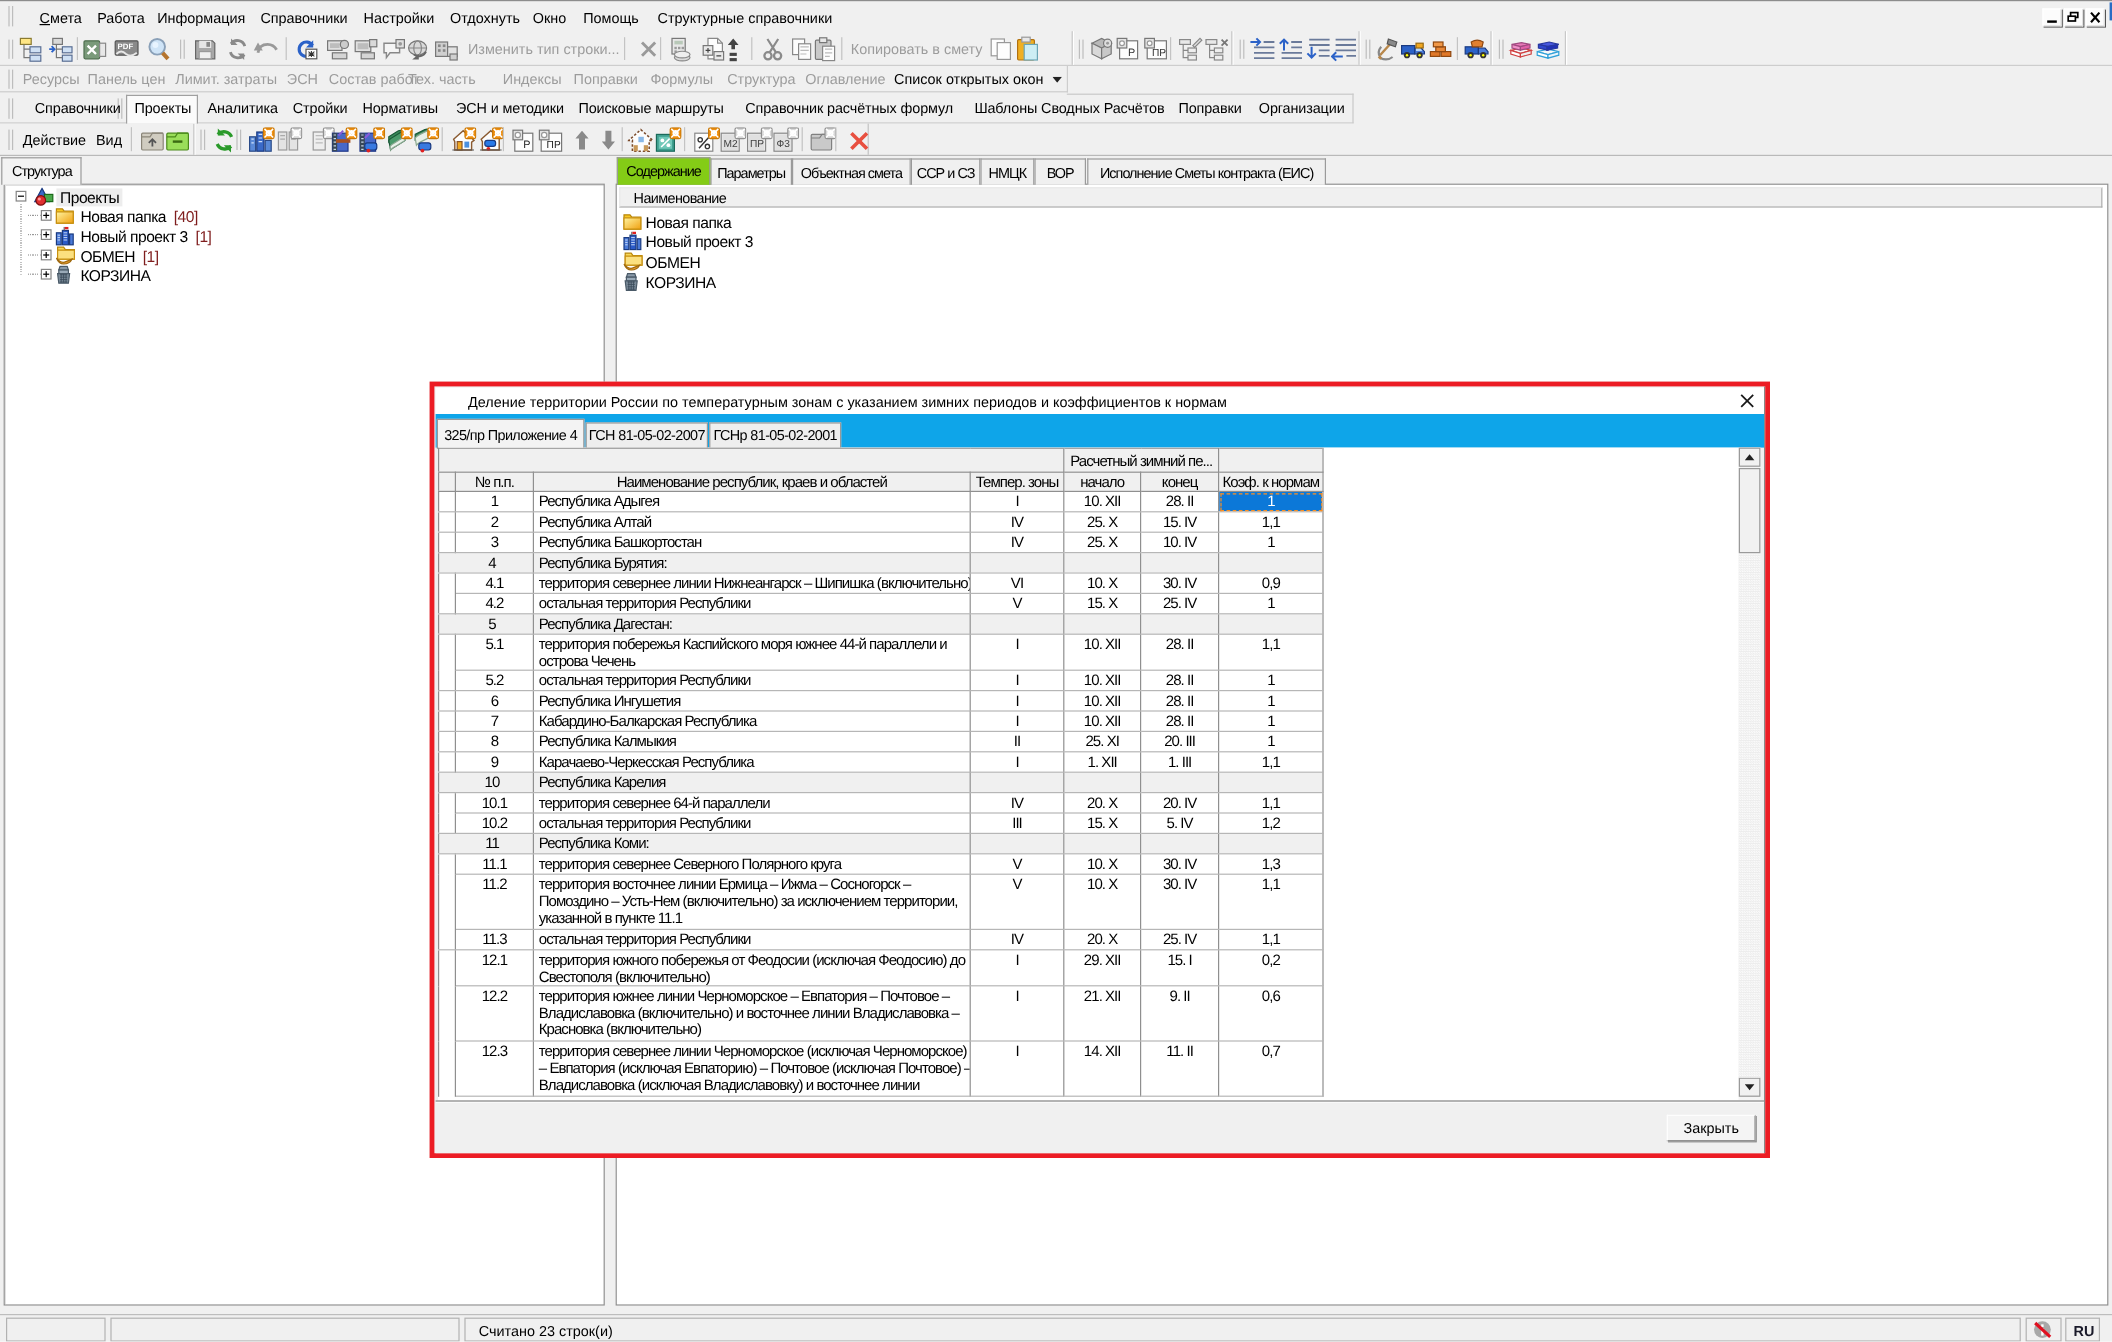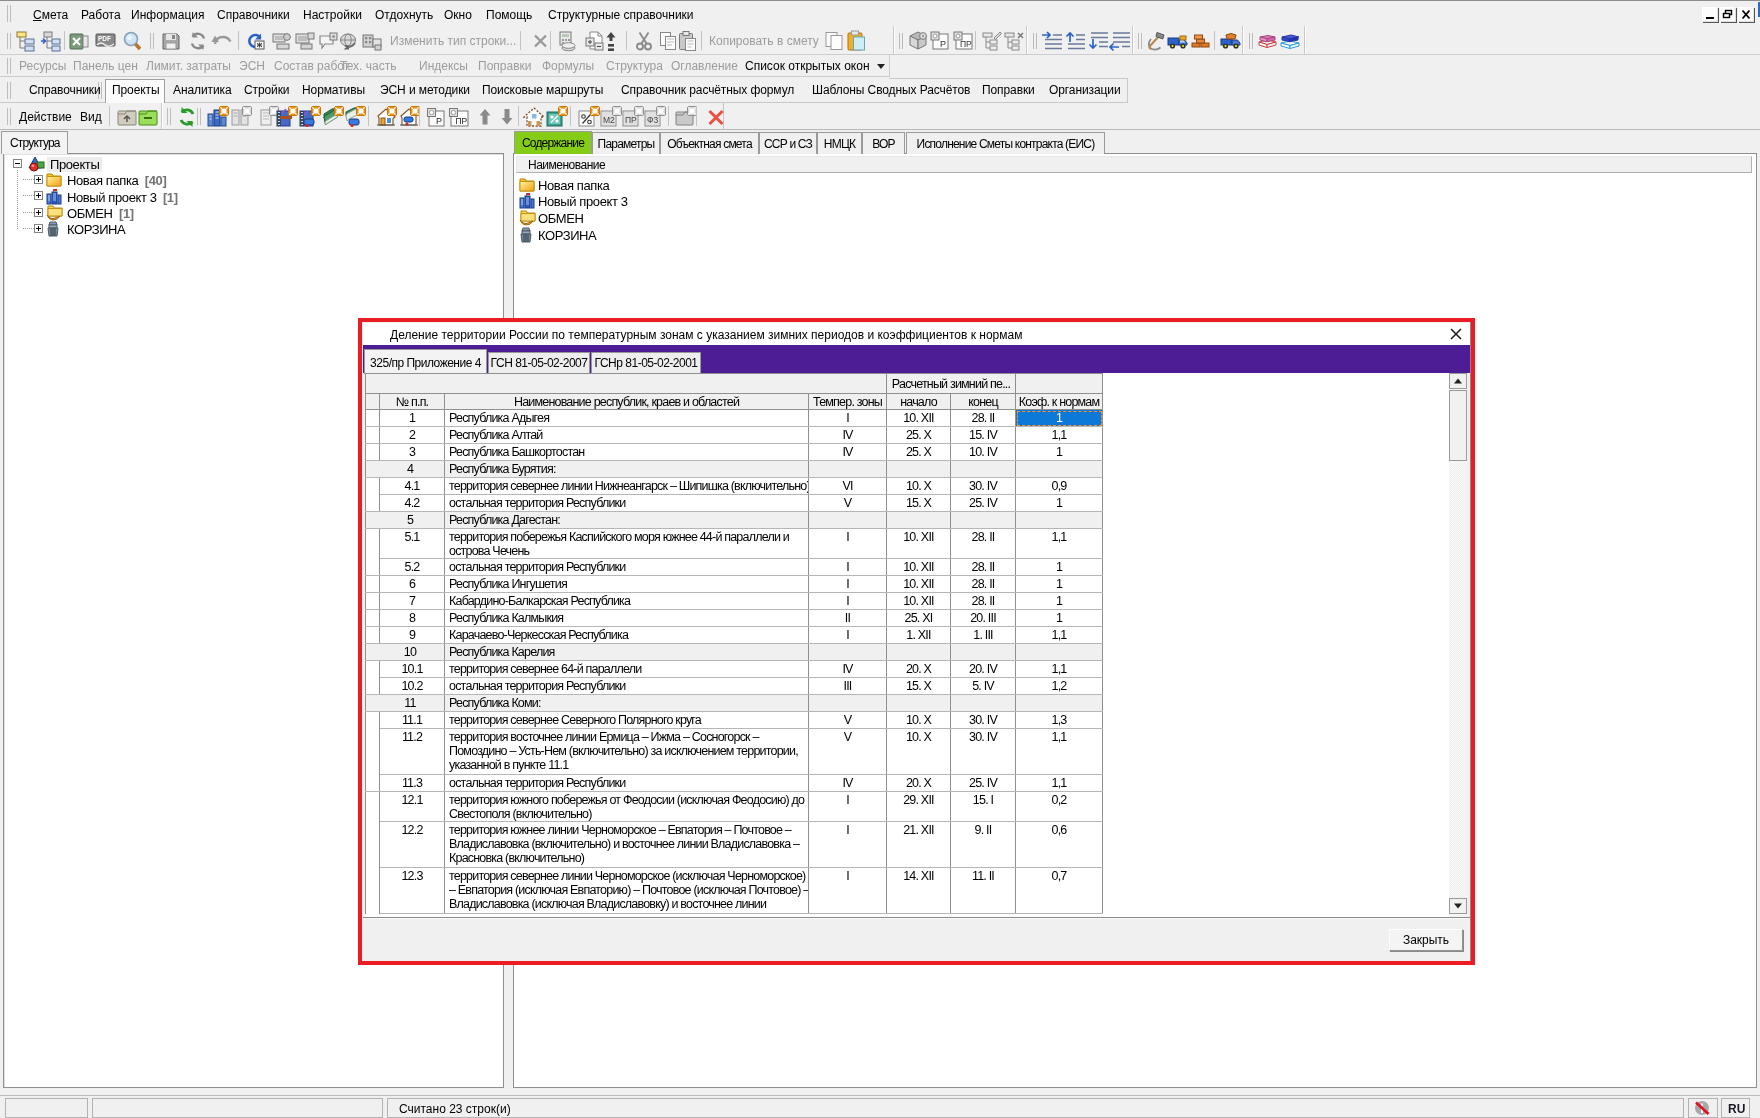--- a/index.html
+++ b/index.html
@@ -32,30 +32,30 @@
 #row4 .grip { top:5px; height:17px; }
 #row4 .vsep { top:3px; height:20px; }
 #row4 .vedge { top:0; height:26px; }
 #leftTab { position:absolute; left:1px; top:131px; width:67px; height:23px; background:#f3f3f3; border:1px solid #9a9a9a; border-bottom:none; padding:4px 0 0 8px; letter-spacing:-0.8px; z-index:2; }
 #leftPanel { position:absolute; left:3px; top:153px; width:501px; height:935px; background:#fff; border:1px solid #8f8f8f; box-shadow:inset 1px 1px 0 #e0e0e0; }
 #rightPanel { position:absolute; left:513px; top:153px; width:1244px; height:935px; background:#fff; border:1px solid #8f8f8f; }
 .rtab { position:absolute; top:132px; height:22px; background:#f0f0f0; border:1px solid #9a9a9a; border-bottom:none; text-align:center; padding-top:4px; z-index:1; letter-spacing:-0.8px; }
 .rtab.act { top:131px; height:23px; background:#84cc16; z-index:2; }
 #hdrName { position:absolute; left:516px; top:156px; width:1236px; height:17px; background:#f0f0f0; border:1px solid #b0b0b0; border-top-color:#e8e8e8; border-left-color:#e8e8e8; padding:1px 0 0 11px; letter-spacing:-0.5px; }
 .lrow { position:absolute; font-size:13px; letter-spacing:-0.4px; white-space:nowrap; }
-.cnt { color:#737373;font-weight:bold; }
+.cnt { color:#7f1d1d; }
 .pm { position:absolute; width:9px; height:9px; border:1px solid #848484; background:#fff; }
 .pm i { position:absolute; left:1px; top:3px; width:5px; height:1px; background:#000; }
 .pm i.v { left:3px; top:1px; width:1px; height:5px; }
 #status { position:absolute; left:0; top:1095px; width:1760px; height:23px; background:#f0f0f0; border-top:1px solid #bdbdbd; }
 #status .sp { position:absolute; top:2px; height:20px; background:#f0f0f0; border:1px solid #b2b2b2; }
 #dialog { position:absolute; left:358px; top:318px; width:1117px; height:647px; border:4px solid #ec1c24; background:#f0f0f0; box-shadow:inset -1px 0 0 #8a8a8a; z-index:10; }
 #dlgTitle { position:absolute; left:1px; top:1px; width:1107px; height:22px; background:#fff; }
 #dlgTitle span { position:absolute; left:27px; top:5px; }
-#dlgTabs { position:absolute; left:1px; top:23px; width:1107px; height:28px; background:#4c1d95;text-decoration:underline; }
+#dlgTabs { position:absolute; left:1px; top:23px; width:1107px; height:28px; background:#0ea5e9;text-decoration:underline; }
 .dtab { position:absolute; height:22px; top:7px; background:#eeeeee; border:1px solid #999; text-align:center; padding-top:3px; letter-spacing:-0.5px; }
 .dtab.act { top:4px; height:25px; background:#f3f3f3; border-bottom:none; padding-top:6px; }
 #dlgView { position:absolute; left:3px; top:51px; width:1084px; height:544px; background:#fff; overflow:hidden; }
 #dlgScroll { position:absolute; left:1087px; top:51px; width:18px; height:544px; background:#f5f5f5; }
 .sbtn { position:absolute; left:0; width:18px; height:16px; background:#f1f1f1; border:1px solid #9a9a9a; }
 #dlgFooter { position:absolute; left:1px; top:595px; width:1107px; height:44px; background:#f0f0f0; border-top:1px solid #8a8a8a; box-shadow:inset 0 1px 0 #fbfbfb; }
 #btnClose { position:absolute; left:1026px; top:11px; width:74px; height:22px; background:#f4f4f4; border:1px solid #929292; border-top-color:#fdfdfd; border-left-color:#fdfdfd; box-shadow:1px 1px 0 #8a8a8a; text-align:center; padding-top:3px; }
 #dtbl { border-collapse:collapse; table-layout:fixed; width:737px; font-size:12.5px; letter-spacing:-0.8px; border-left:1px solid #8f8f8f; border-top:1px solid #8f8f8f; }
 #dtbl td { border-right:1px solid #8f8f8f; border-bottom:1px solid #b6b6b6; padding:1px 4px 0 4px; text-align:center; line-height:14px; overflow:hidden; vertical-align:top; }
 #dtbl td.n { text-align:left; white-space:nowrap; }

